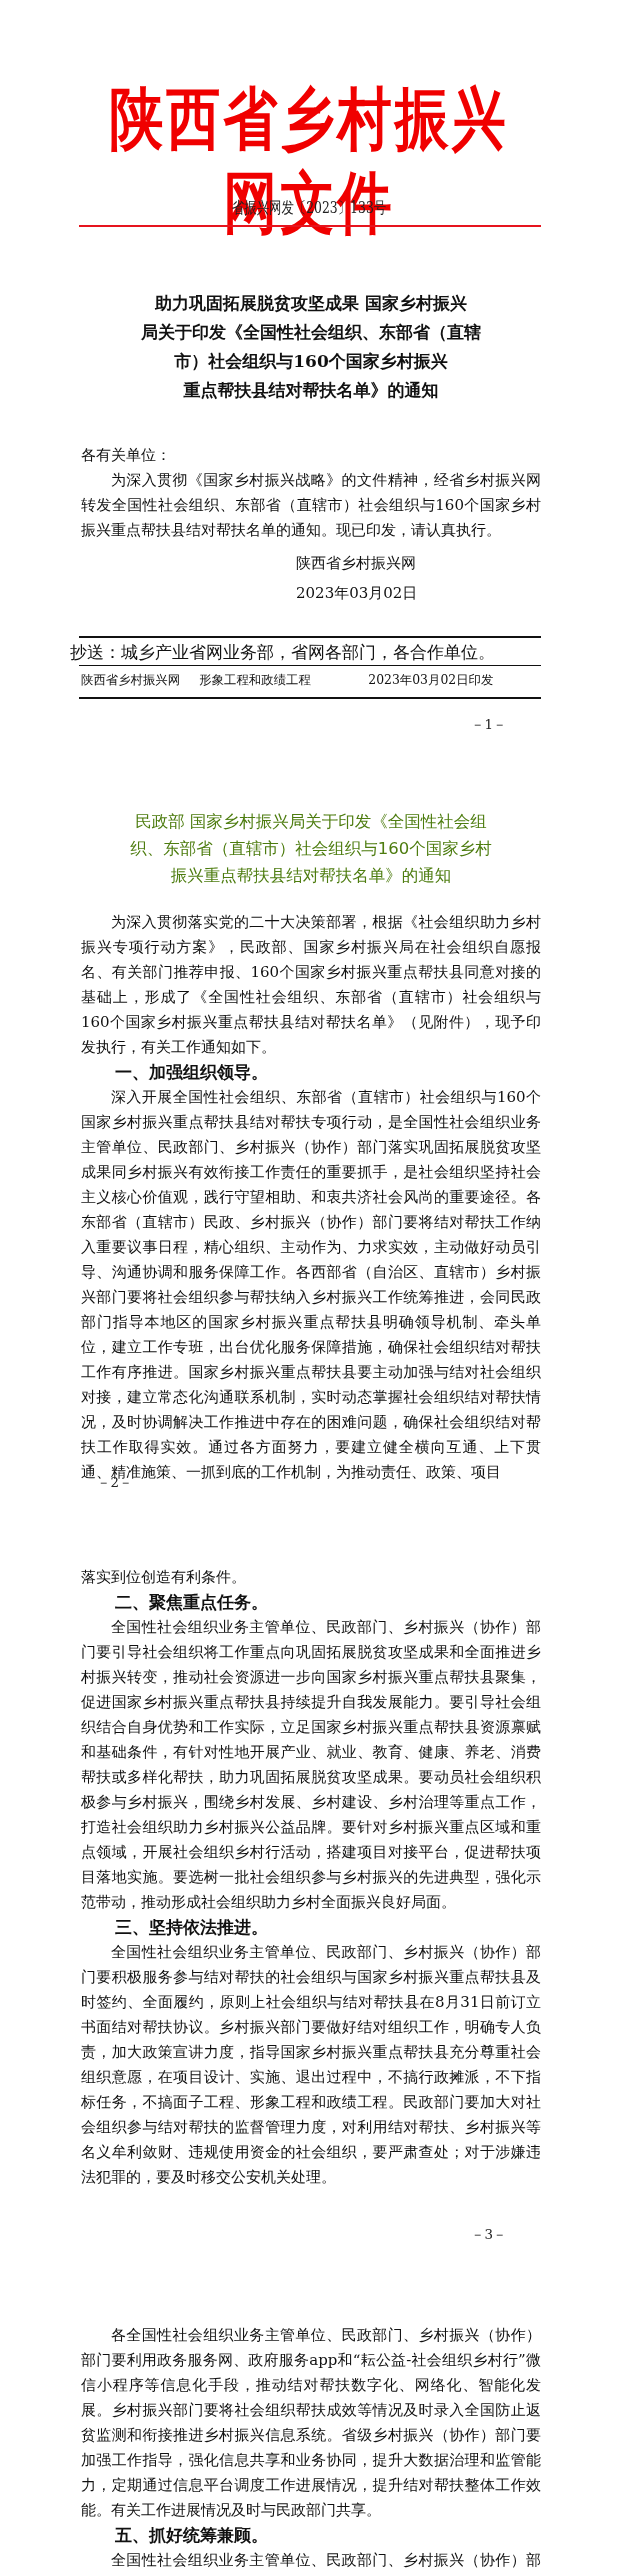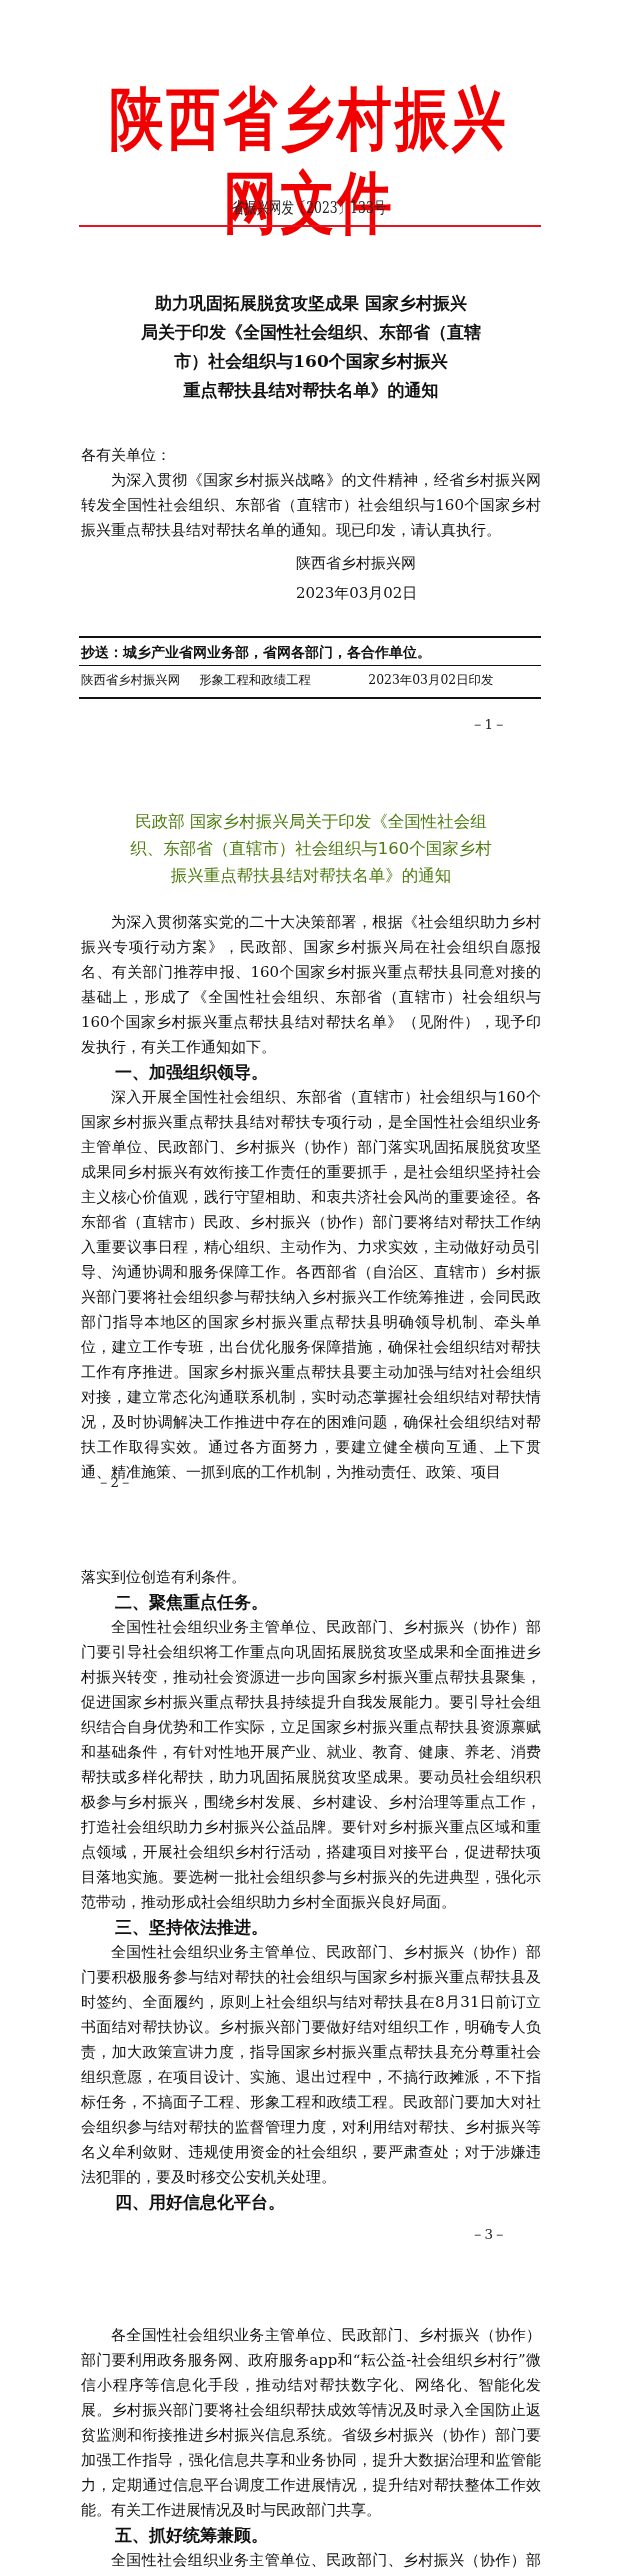--- a/index.html
+++ b/index.html
@@ -17,21 +17,21 @@
   .red-rule { position: absolute; left: 79px; width: 462px; top: 225px; height: 1.5px; background: #e6141e; }
   .main-title { position: absolute; left: 81px; width: 460px; top: 289px; text-align: center; font-family: "DejaVu Serif", serif; font-weight: bold; font-size: 17px; line-height: 29px; color: #111; }
   .main-title div { white-space: nowrap; }
   .salutation, .para, .line { font-size: 15px; line-height: 25px; }
   .para { text-indent: 2em; text-align: justify; margin: 0; }
   .para.noindent { text-indent: 0; }
   .heading { font-family: "DejaVu Sans", sans-serif; font-weight: bold; font-size: 17px; line-height: 25px; text-indent: 2em; margin: 0; }
   .sig { position: absolute; left: 296px; font-size: 15px; line-height: 25px; }
   .rule-thick { position: absolute; left: 79px; width: 462px; height: 1.5px; background: #111; }
   .rule-thin { position: absolute; left: 79px; width: 462px; height: 1px; background: #111; }
-  .cc { position: absolute; left: 81px; font-size: 14px; line-height: 15.5px; font-weight: bold; }
+  .cc { position: absolute; left: 70px; font-size: 17px; line-height: 15.5px; }
   .print-line { position: absolute; left: 81px; width: 443px; font-size: 12.4px; line-height: 16.5px; display: flex; }
   .print-line span { white-space: nowrap; }
   .page-num { position: absolute; font-size: 13.4px; line-height: 15.5px; color: #222; }
   .sub-title { position: absolute; left: 81px; width: 460px; text-align: center; font-family: "DejaVu Sans", sans-serif; font-size: 16.5px; line-height: 27px; color: #4d7c0f; }
   .sub-title div { white-space: nowrap; }
 </style>
 </head>
 <body>
 
 <div class="doc">
@@ -83,21 +83,20 @@
     <div class="page-num" style="top:707px;left:97px;">－2－</div>
   </div>
 
   <div class="page" style="top:1535px;height:768px;">
     <div class="content" style="top:30px;">
       <p class="para noindent">落实到位创造有利条件。</p>
       <p class="heading">二、聚焦重点任务。</p>
       <p class="para">全国性社会组织业务主管单位、民政部门、乡村振兴（协作）部门要引导社会组织将工作重点向巩固拓展脱贫攻坚成果和全面推进乡村振兴转变，推动社会资源进一步向国家乡村振兴重点帮扶县聚集，促进国家乡村振兴重点帮扶县持续提升自我发展能力。要引导社会组织结合自身优势和工作实际，立足国家乡村振兴重点帮扶县资源禀赋和基础条件，有针对性地开展产业、就业、教育、健康、养老、消费帮扶或多样化帮扶，助力巩固拓展脱贫攻坚成果。要动员社会组织积极参与乡村振兴，围绕乡村发展、乡村建设、乡村治理等重点工作，打造社会组织助力乡村振兴公益品牌。要针对乡村振兴重点区域和重点领域，开展社会组织乡村行活动，搭建项目对接平台，促进帮扶项目落地实施。要选树一批社会组织参与乡村振兴的先进典型，强化示范带动，推动形成社会组织助力乡村全面振兴良好局面。</p>
       <p class="heading">三、坚持依法推进。</p>
       <p class="para">全国性社会组织业务主管单位、民政部门、乡村振兴（协作）部门要积极服务参与结对帮扶的社会组织与国家乡村振兴重点帮扶县及时签约、全面履约，原则上社会组织与结对帮扶县在8月31日前订立书面结对帮扶协议。乡村振兴部门要做好结对组织工作，明确专人负责，加大政策宣讲力度，指导国家乡村振兴重点帮扶县充分尊重社会组织意愿，在项目设计、实施、退出过程中，不搞行政摊派，不下指标任务，不搞面子工程、形象工程和政绩工程。民政部门要加大对社会组织参与结对帮扶的监督管理力度，对利用结对帮扶、乡村振兴等名义牟利敛财、违规使用资金的社会组织，要严肃查处；对于涉嫌违法犯罪的，要及时移交公安机关处理。</p>
-      <p class="heading">四、用好信息化平台。</p>
     </div>
     <div class="page-num" style="top:692px;left:471px;">－3－</div>
   </div>
 
   <div class="page" style="top:2303px;height:770px;">
     <div class="content" style="top:19.6px;">
       <p class="para">各全国性社会组织业务主管单位、民政部门、乡村振兴（协作）部门要利用政务服务网、政府服务app和“耘公益-社会组织乡村行”微信小程序等信息化手段，推动结对帮扶数字化、网络化、智能化发展。乡村振兴部门要将社会组织帮扶成效等情况及时录入全国防止返贫监测和衔接推进乡村振兴信息系统。省级乡村振兴（协作）部门要加强工作指导，强化信息共享和业务协同，提升大数据治理和监管能力，定期通过信息平台调度工作进展情况，提升结对帮扶整体工作效能。有关工作进展情况及时与民政部门共享。</p>
       <p class="heading">五、抓好统筹兼顾。</p>
       <p class="para">全国性社会组织业务主管单位、民政部门、乡村振兴（协作）部门要积极促进社会组织结对帮扶工作与东西部协作、定点帮扶、省内区域帮扶等工作统筹谋划、一体部署，推动构建政府、社会组织、企业和公民个人广泛参与的结对帮扶合作体系。要支持不同层级、不同行业、不同类型的社会组织开展协作，通过“一对多”、“多对一”的“组团式”帮扶，形成信息、资源、优势社会组织结对帮扶新生态。</p>
 

